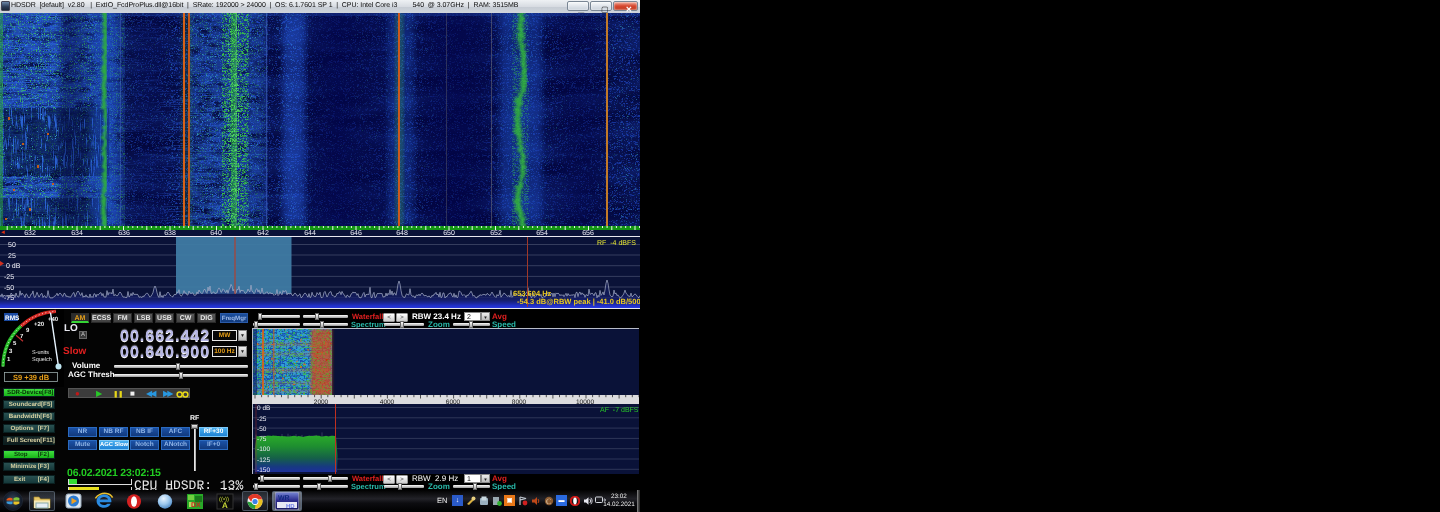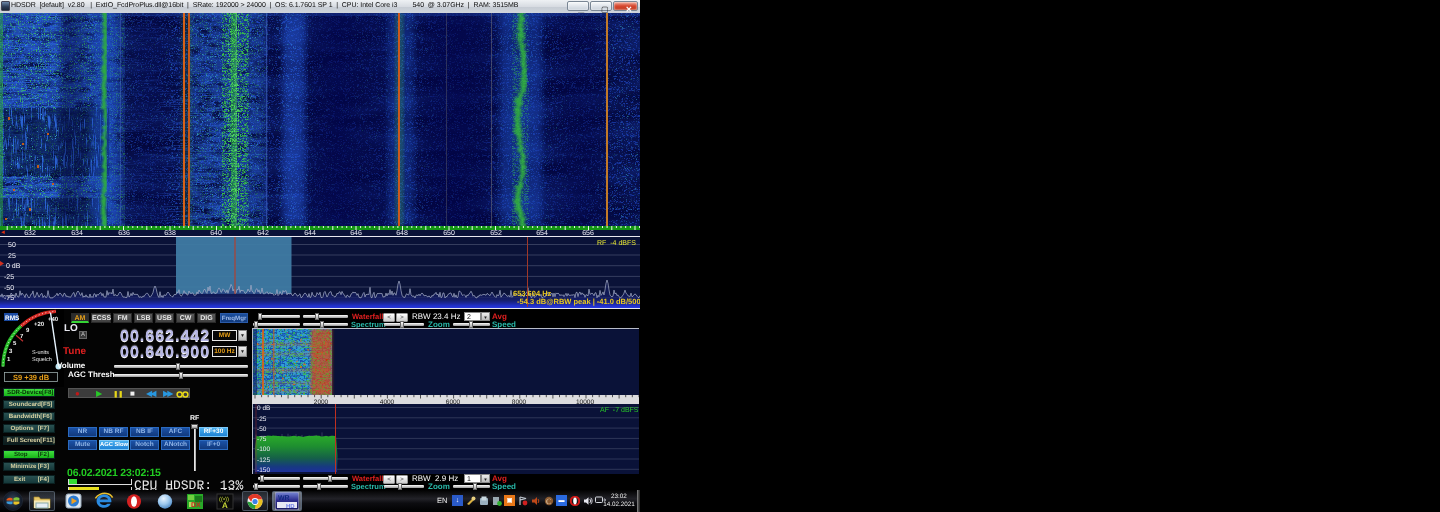--- a/index.html
+++ b/index.html
@@ -547,28 +547,28 @@
 <div class="modeb" style="left:113px;width:19px">FM</div>
 <div class="modeb" style="left:134px;width:19px">LSB</div>
 <div class="modeb" style="left:155px;width:19px">USB</div>
 <div class="modeb" style="left:176px;width:19px">CW</div>
 <div class="modeb" style="left:197px;width:19px">DIG</div>
 <div class="modeb" style="left:220px;width:28px;background:linear-gradient(rgba(27,79,158,0.99),rgba(18,60,128,0.99));border-color:#2a5aa8;color:#9ab8e8;font-size:6.2px">FreqMgr</div>
 
 <div class="abs" style="left:64px;top:14px;font-size:10px;font-weight:bold;color:#e8e8f0">LO</div>
 <div class="abs" style="left:79px;top:22px;width:8px;height:8px;background:#3a3a3a;border:1px solid #666;color:#ccc;font-size:6px;text-align:center;line-height:7px">A</div>
 <div class="abs lcd" style="left:120px;top:19px">00.662.442</div>
-<div class="abs" style="left:63px;top:37px;font-size:10px;font-weight:bold;color:#e02020">Tune</div>
+<div class="abs" style="left:63px;top:37px;font-size:10px;font-weight:bold;color:#e02020">Slow</div>
 <div class="abs lcd" style="left:120px;top:35px">00.640.900</div>
 <div class="abs ddbox" style="left:212px;top:21px"><span>MW</span></div>
 <div class="abs ddarr" style="left:238px;top:21px">▼</div>
 <div class="abs ddbox" style="left:212px;top:37px"><span>100 Hz</span></div>
 <div class="abs ddarr" style="left:238px;top:37px">▼</div>
 
-<div class="ctext" style="left:57px;top:52px">Volume</div>
+<div class="ctext" style="left:72px;top:52px">Volume</div>
 <div class="slider" style="left:114px;top:56px;width:134px">
         <div class="sthumb" style="left:62px"></div>
       </div>
 <div class="ctext" style="left:68px;top:61px">AGC Thresh.</div>
 <div class="slider" style="left:114px;top:65px;width:134px">
         <div class="sthumb" style="left:65px"></div>
       </div>
 
 <div class="abs" style="left:68px;top:79px;width:122px;height:10px;background:#3c3c3c;border:1px solid #555">
 <span class="pbi" style="left:6px;color:#c01818">●</span>
@@ -613,21 +613,21 @@
 
 <div class="slider" style="left:8px;top:6px;width:42px">
           <div class="sthumb" style="left:0px"></div>
         </div>
 <div class="slider" style="left:53px;top:6px;width:45px">
           <div class="sthumb" style="left:12px"></div>
         </div>
 <div class="ctext" style="left:102px;top:3px;color:#e02020;font-size:7.5px">Waterfall</div>
 <div class="abs wbtn" style="left:133px;top:4px">&lt;</div>
 <div class="abs wbtn" style="left:146px;top:4px">&gt;</div>
-<div class="ctext" style="left:162px;top:3px;font-weight:normal">RBW  23.4 Hz</div>
+<div class="ctext" style="left:162px;top:3px;font-weight:bold">RBW  23.4 Hz</div>
 <div class="abs ddw" style="left:214px;top:3px">2</div>
 <div class="abs ddarr2" style="left:231px;top:3px">▼</div>
 <div class="ctext" style="left:242px;top:3px;color:#e02020">Avg</div>
 <div class="slider" style="left:3px;top:14px;width:47px">
           <div class="sthumb" style="left:1px"></div>
         </div>
 <div class="slider" style="left:53px;top:14px;width:45px">
           <div class="sthumb" style="left:17px"></div>
         </div>
 <div class="ctext" style="left:101px;top:11px;color:#28b8a8;font-size:7.5px">Spectrum</div>

